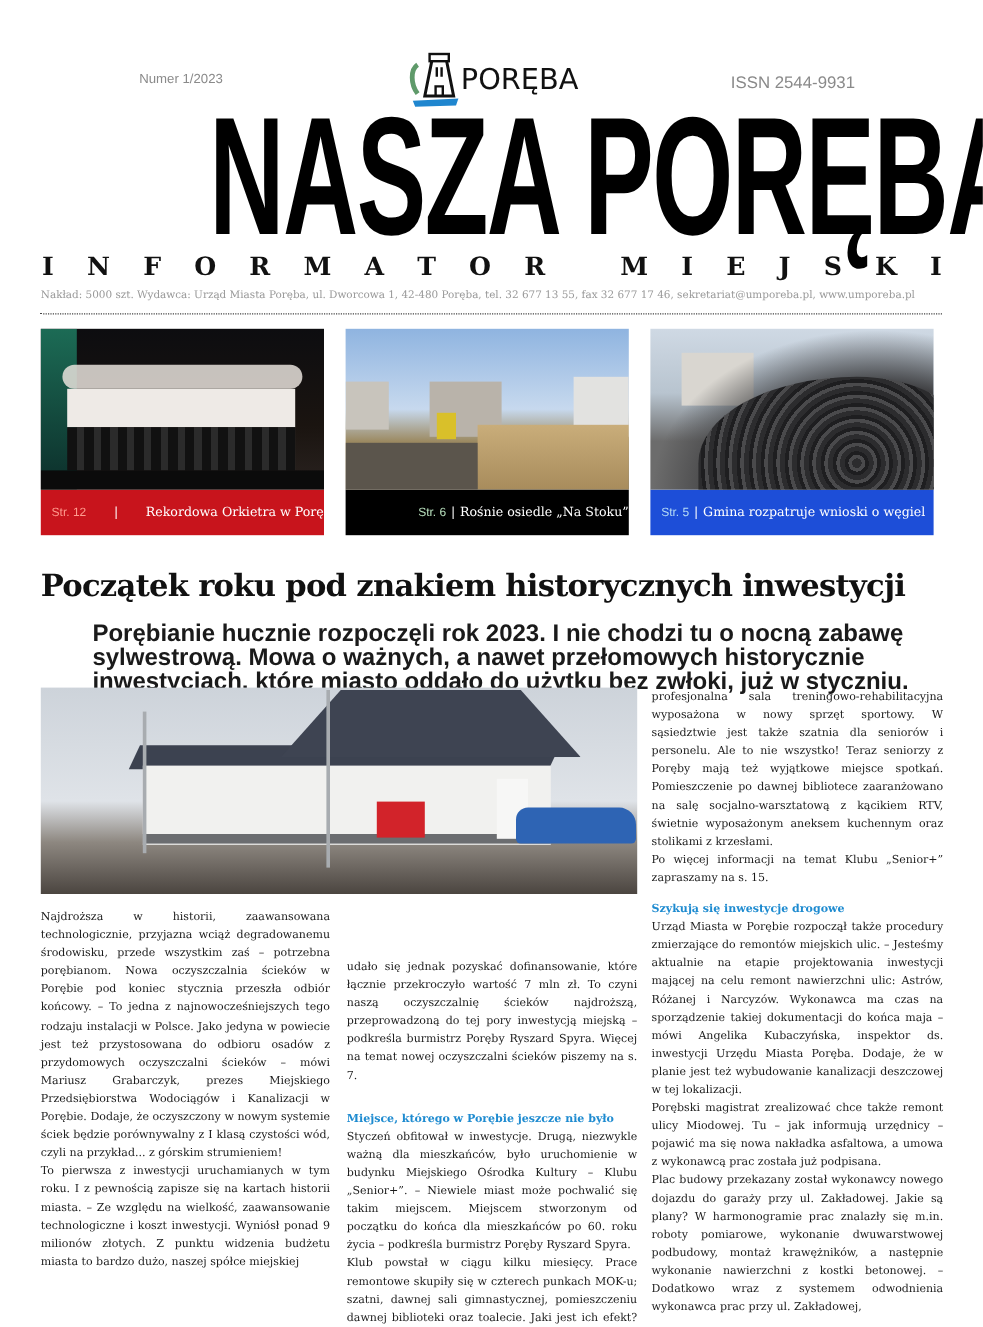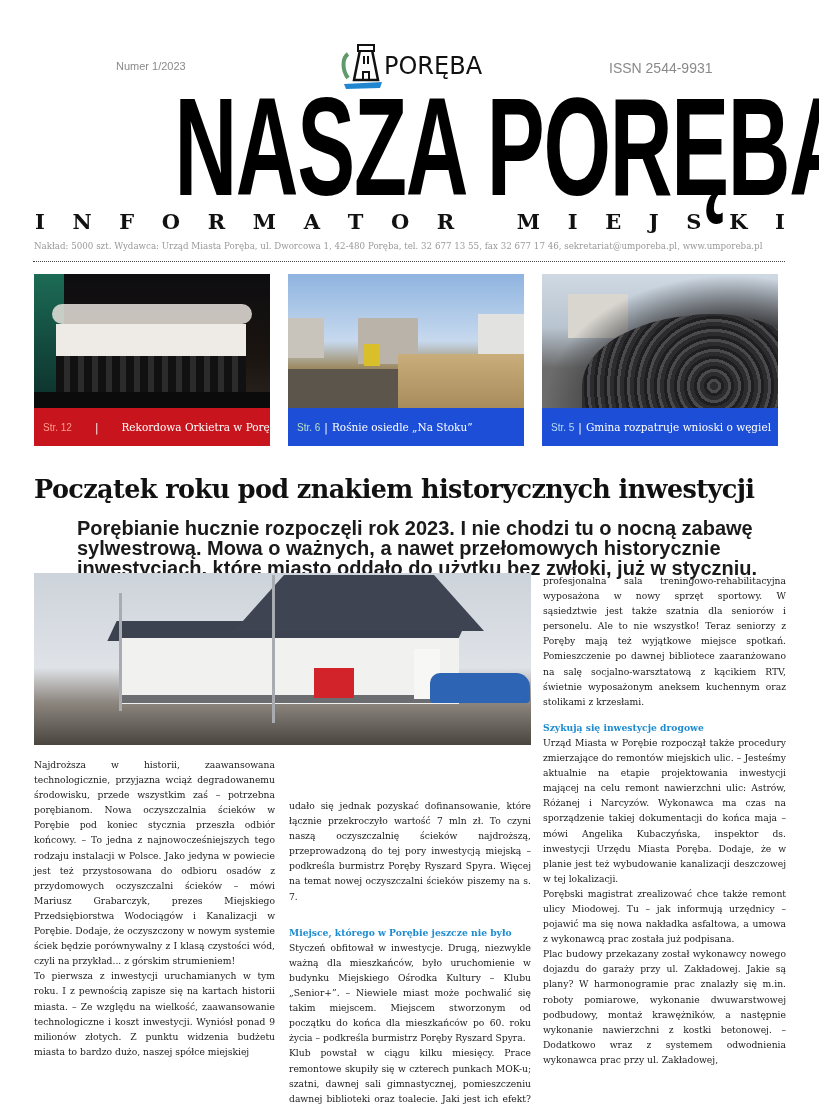--- a/index.html
+++ b/index.html
@@ -14,21 +14,21 @@
   .subtitle { left: 35px; top: 209px; width: 750px; display: flex; justify-content: space-between; font-family: "DejaVu Serif", serif; font-weight: bold; font-size: 21px; color: #111; }
   .imprint { left: 34px; top: 241px; width: 752px; font-family: "DejaVu Serif", serif; font-size: 8.7px; color: #999; white-space: nowrap; overflow: hidden; }
   .dots { left: 33px; top: 261px; width: 752px; border-top: 1.5px dotted #444; }
   .teaser { top: 274px; width: 236px; height: 172px; }
   .teaser .img { width: 236px; height: 134px; position: relative; overflow: hidden; }
   .teaser .band { width: 236px; height: 38px; display: flex; align-items: center; padding-left: 9px; box-sizing: border-box; font-size: 10.5px; color: #fff; white-space: nowrap; }
   .teaser .band .pg { font-family: "Liberation Sans", sans-serif; opacity: 0.7; margin-right: 4px; font-size: 10px; }
   .teaser .band .sep { margin-right: 4px; }
   .t1 { left: 34px; } .t2 { left: 288px; } .t3 { left: 542px; }
   .t1 .band { background: #c8141c; gap: 19px; } .t1 .band .pg { color: #ff9c8f; opacity: 1; }
-  .t2 .band { background: #1d4ed8; } .t2 .band .pg { color: #b8e0bd; opacity: 1; }
+  .t2 .band { background: #000000; justify-content: flex-end; } .t2 .band .pg { color: #b8e0bd; opacity: 1; }
   .t3 .band { background: #1d4ed8; } .t3 .band .pg { color: #b7dcf5; opacity: 1; }
   .headline { left: 34px; top: 474px; font-family: "DejaVu Serif", serif; font-weight: bold; font-size: 25.5px; color: #111; letter-spacing: -0.6px; white-space: nowrap; }
   .lead { left: 34px; top: 518px; width: 760px; font-family: "Liberation Sans", sans-serif; font-weight: bold; font-size: 20px; line-height: 20px; color: #1a1a1a; margin-left: 43px; }
   .photo { left: 34px; top: 573px; width: 497px; height: 172px; overflow: hidden; }
   .col { font-family: "DejaVu Serif", serif; font-size: 9.2px; line-height: 15.1px; color: #1a1a1a; text-align: justify; }
   .col p { margin: 0; }
   .col .h { color: #1e8bd0; font-weight: bold; margin-top: 21px; }
   .col1 { left: 34px; top: 757px; width: 241px; }
   .col2 { left: 289px; top: 798px; width: 242px; }
   .col3 { left: 543px; top: 573px; width: 243px; }
@@ -146,17 +146,18 @@
 
 <div class="abs col col2">
   <p>udało się jednak pozyskać dofinansowanie, które łącznie przekroczyło wartość 7 mln zł. To czyni naszą oczyszczalnię ścieków najdroższą, przeprowadzoną do tej pory inwestycją miejską – podkreśla burmistrz Poręby Ryszard Spyra. Więcej na temat nowej oczyszczalni ścieków piszemy na s. 7.</p>
   <p class="h">Miejsce, którego w Porębie jeszcze nie było</p>
   <p>Styczeń obfitował w inwestycje. Drugą, niezwykle ważną dla mieszkańców, było uruchomienie w budynku Miejskiego Ośrodka Kultury – Klubu „Senior+”. – Niewiele miast może pochwalić się takim miejscem. Miejscem stworzonym od początku do końca dla mieszkańców po 60. roku życia – podkreśla burmistrz Poręby Ryszard Spyra.</p>
   <p>Klub powstał w ciągu kilku miesięcy. Prace remontowe skupiły się w czterech punkach MOK-u; szatni, dawnej sali gimnastycznej, pomieszczeniu dawnej biblioteki oraz toalecie. Jaki jest ich efekt? Największą częścią Klubu „Senior+” jest</p>
 </div>
 
 <div class="abs col col3">
   <p>profesjonalna sala treningowo-rehabilitacyjna wyposażona w nowy sprzęt sportowy. W sąsiedztwie jest także szatnia dla seniorów i personelu. Ale to nie wszystko! Teraz seniorzy z Poręby mają też wyjątkowe miejsce spotkań. Pomieszczenie po dawnej bibliotece zaaranżowano na salę socjalno-warsztatową z kącikiem RTV, świetnie wyposażonym aneksem kuchennym oraz stolikami z krzesłami.</p>
+  <p>Po więcej informacji na temat Klubu „Senior+” zapraszamy na s. 15.</p>
   <p class="h">Szykują się inwestycje drogowe</p>
   <p>Urząd Miasta w Porębie rozpoczął także procedury zmierzające do remontów miejskich ulic. – Jesteśmy aktualnie na etapie projektowania inwestycji mającej na celu remont nawierzchni ulic: Astrów, Różanej i Narcyzów. Wykonawca ma czas na sporządzenie takiej dokumentacji do końca maja – mówi Angelika Kubaczyńska, inspektor ds. inwestycji Urzędu Miasta Poręba. Dodaje, że w planie jest też wybudowanie kanalizacji deszczowej w tej lokalizacji.</p>
   <p>Porębski magistrat zrealizować chce także remont ulicy Miodowej. Tu – jak informują urzędnicy – pojawić ma się nowa nakładka asfaltowa, a umowa z wykonawcą prac została już podpisana.</p>
   <p>Plac budowy przekazany został wykonawcy nowego dojazdu do garaży przy ul. Zakładowej. Jakie są plany? W harmonogramie prac znalazły się m.in. roboty pomiarowe, wykonanie dwuwarstwowej podbudowy, montaż krawężników, a następnie wykonanie nawierzchni z kostki betonowej. – Dodatkowo wraz z systemem odwodnienia wykonawca prac przy ul. Zakładowej,</p>
 </div>
 
 </body></html>

